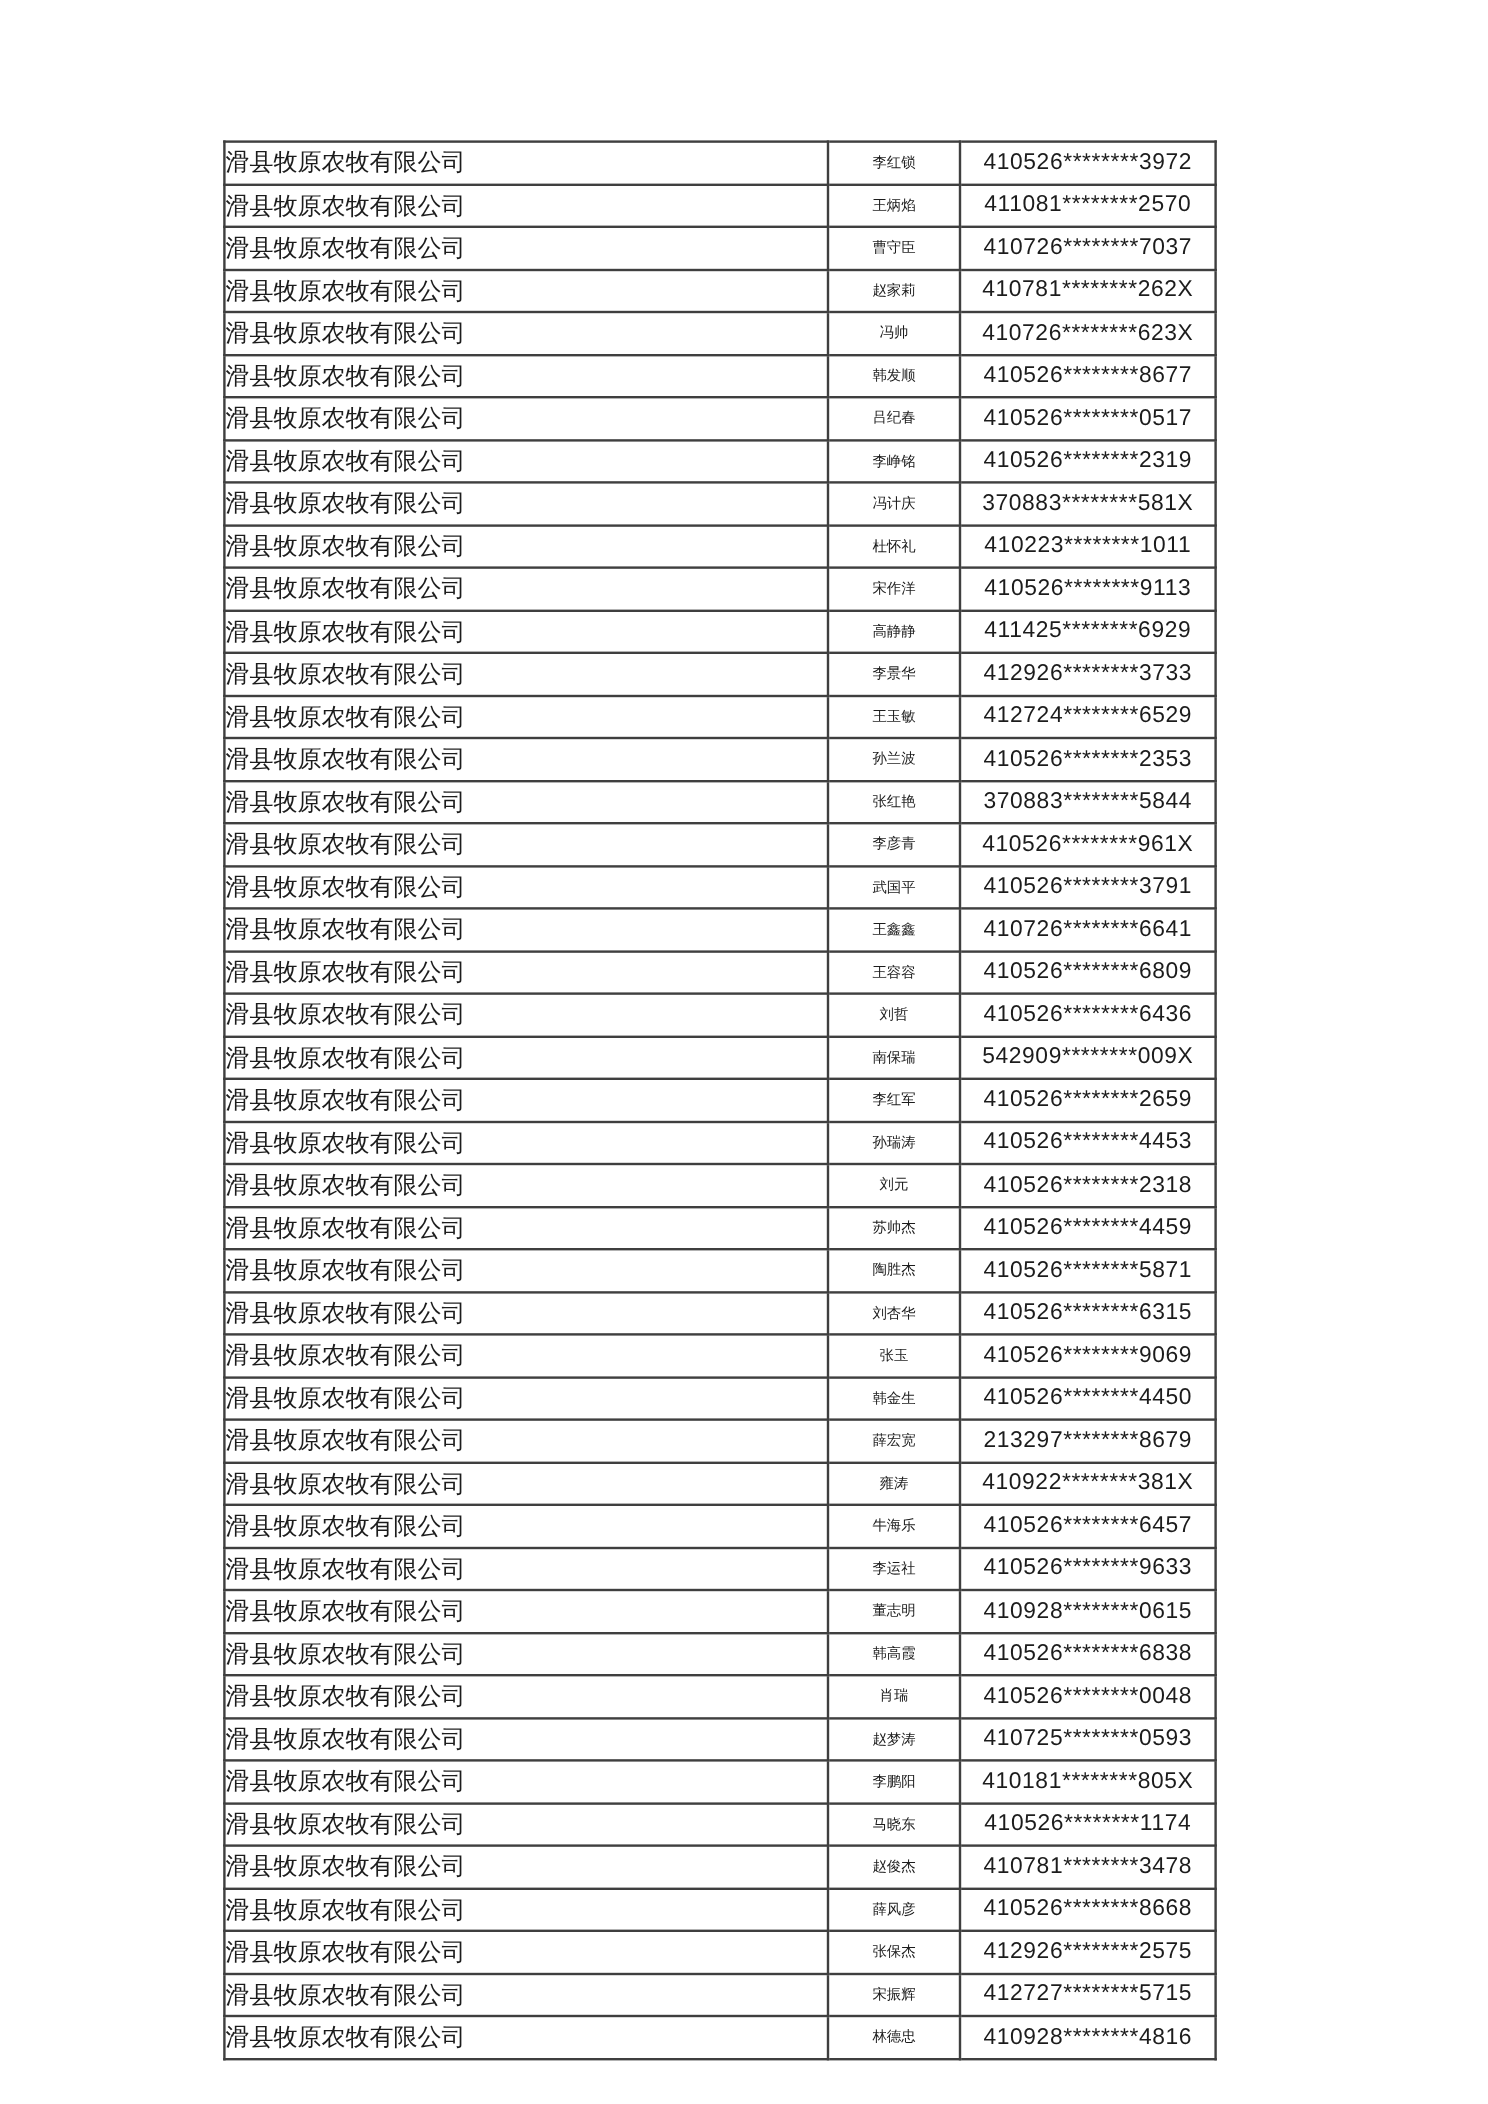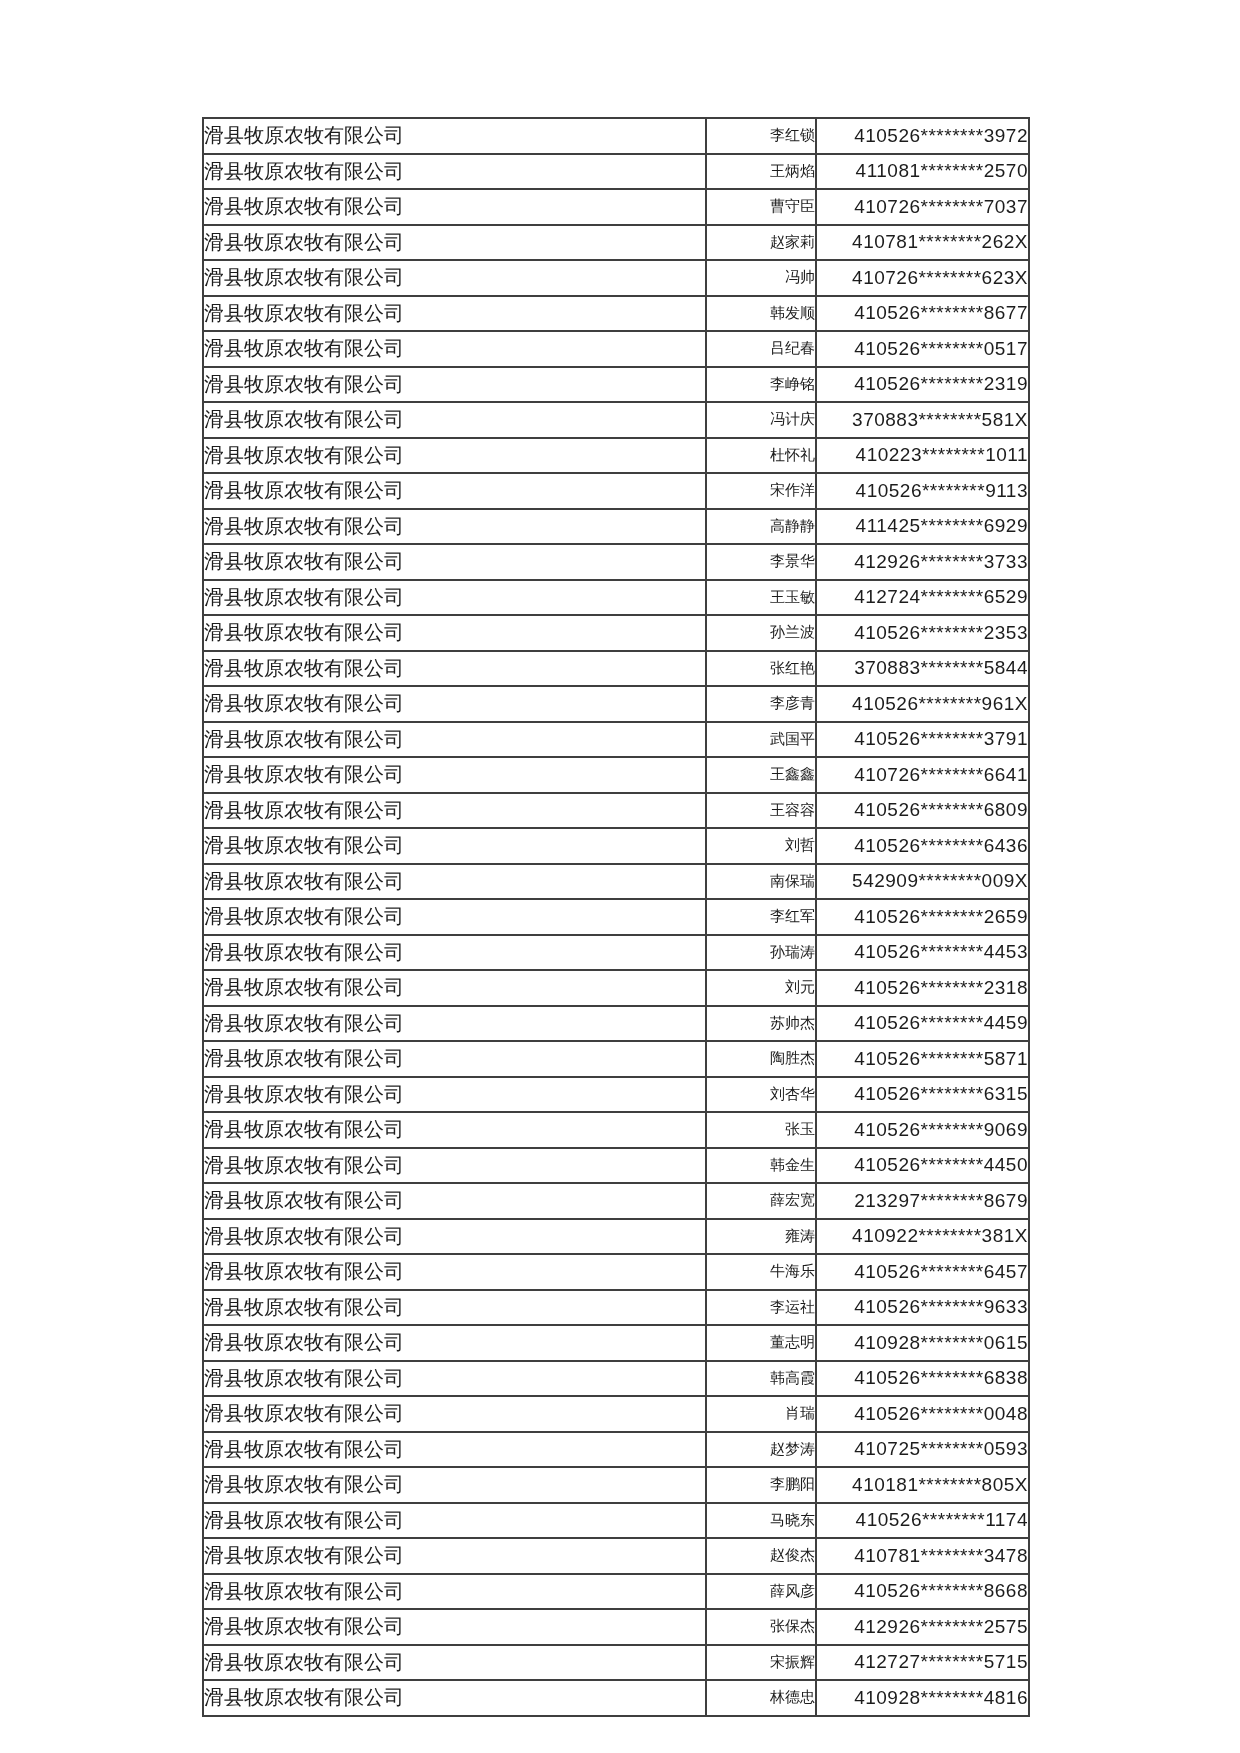--- a/index.html
+++ b/index.html
@@ -20,44 +20,43 @@
     height: 1753px;
     background: #ffffff;
   }
   table.roster {
     position: absolute;
     left: 186px;
     top: 117px;
     border-collapse: collapse;
     table-layout: fixed;
     width: 828px;
-    margin-left: 16px;
   }
   table.roster td {
     border: 2px solid #3f3f3f;
     height: 33.5px;
     padding: 0;
     vertical-align: middle;
     color: #1c1c1c;
     white-space: nowrap;
     overflow: hidden;
   }
   td.col-company {
     text-align: left;
     padding-left: 11px;
     font-size: 20px;
     font-family: "Liberation Serif", "DejaVu Serif", serif;
   }
   td.col-name {
-    text-align: right;
-    font-size: 15px;
+    text-align: center;
+    font-size: 12px;
     font-family: "Liberation Serif", "DejaVu Serif", serif;
   }
   td.col-id {
-    text-align: right;
+    text-align: center;
     font-size: 19px;
     letter-spacing: 0.5px;
     font-family: "Liberation Sans", "DejaVu Sans", sans-serif;
   }
 </style>
 </head>
 <body>
 
 <div class="page">
   <table class="roster">

